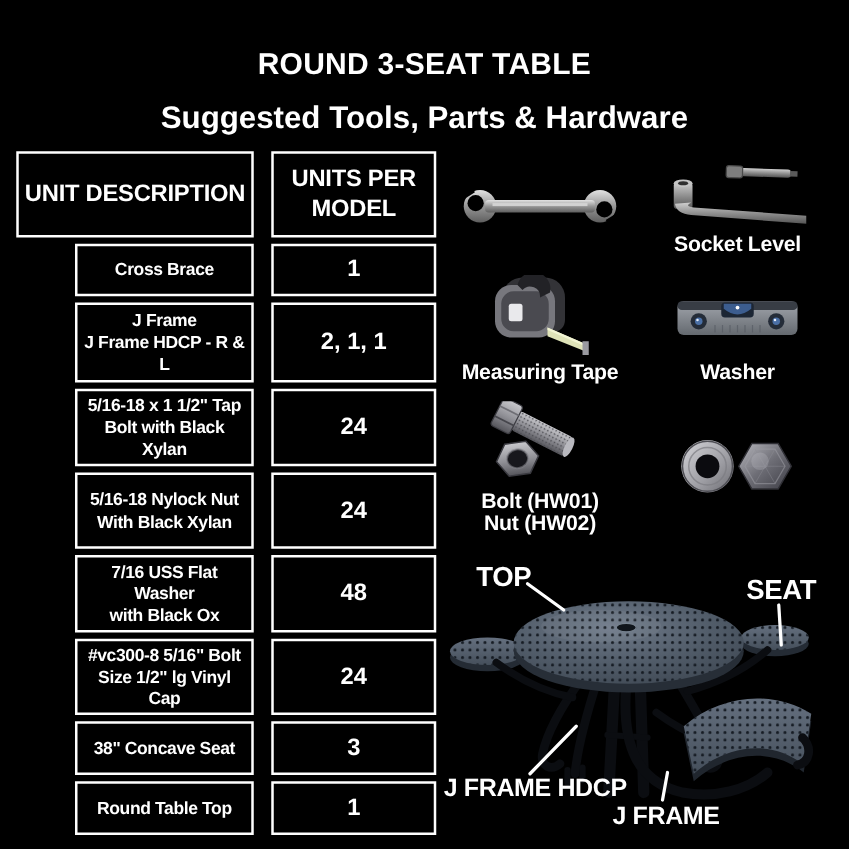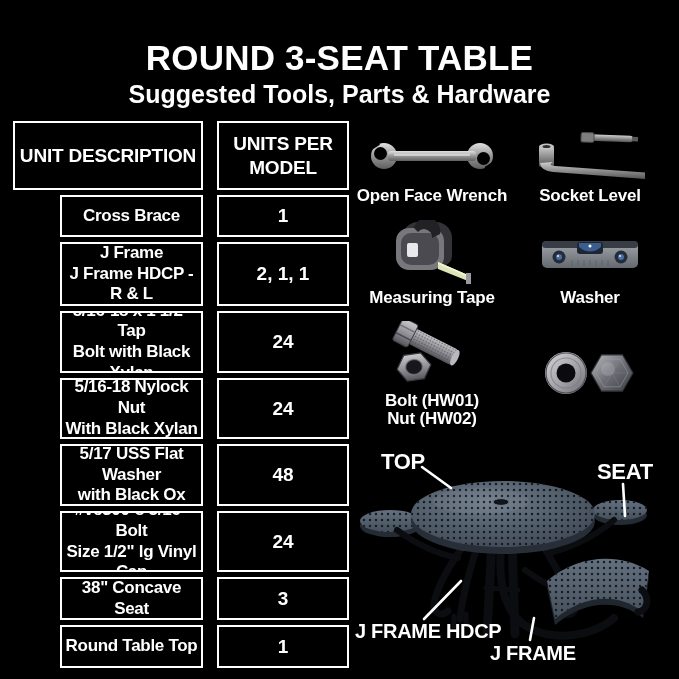--- a/index.html
+++ b/index.html
@@ -1,32 +1,32 @@
 <!DOCTYPE html>
 <html><head>
 <meta charset="utf-8">
 <style>
   html,body{margin:0;padding:0;background:#000;}
   .page{position:relative;width:679px;height:679px;background:#000;overflow:hidden;
         font-family:"Liberation Sans",sans-serif;color:#fff;}
   .title{position:absolute;top:38px;left:0;width:100%;text-align:center;
-         font-size:35px;font-weight:800;letter-spacing:0.2px;}
+         font-size:24px;font-weight:800;letter-spacing:0.2px;}
   .subtitle{position:absolute;top:80px;left:0;width:100%;text-align:center;
          font-size:25px;font-weight:800;}
 
   
   .parts-table{position:absolute;left:13px;top:121px;display:grid;
          grid-template-columns:190px 132px;
          grid-template-rows:69px 42px 64px 62px 61px 62px 61px 43px 43px;
          gap:5px 14px;}
   .cell{box-sizing:border-box;border:2px solid #fff;background:#000;
         display:flex;align-items:center;justify-content:center;
         text-align:center;font-weight:800;white-space:pre-line;
         line-height:1.22;padding:1px 2px;overflow:hidden;}
-  .cell.desc{font-size:17px;letter-spacing:-0.3px;margin-left:47px;}
+  .cell.desc{font-size:14px;letter-spacing:-0.3px;margin-left:47px;}
   .cell.units{font-size:19px;}
   .cell.head{font-size:19px;letter-spacing:-0.2px;line-height:1.25;}
 
   
   .tool{position:absolute;display:flex;flex-direction:column;align-items:center;}
   .tool-icon-wrap{flex:1;display:flex;align-items:center;justify-content:center;width:100%;}
   .tool-label{font-size:17px;font-weight:800;text-align:center;
         white-space:pre-line;line-height:1.1;letter-spacing:-0.2px;}
 
   
@@ -58,21 +58,21 @@
     <div class="cell units">2, 1, 1</div>
 
     <div class="cell desc">5/16-18 x 1 1/2" Tap
 Bolt with Black Xylan</div>
     <div class="cell units">24</div>
 
     <div class="cell desc">5/16-18 Nylock Nut
 With Black Xylan</div>
     <div class="cell units">24</div>
 
-    <div class="cell desc">5/17 USS Flat Washer
+    <div class="cell desc">7/16 USS Flat Washer
 with Black Ox</div>
     <div class="cell units">48</div>
 
     <div class="cell desc">#vc300-8 5/16" Bolt
 Size 1/2" lg Vinyl Cap</div>
     <div class="cell units">24</div>
 
     <div class="cell desc">38" Concave Seat</div>
     <div class="cell units">3</div>
 
@@ -93,21 +93,20 @@
         <circle cx="18" cy="23" r="13" fill="url(#wg)"></circle>
         <circle cx="114" cy="23" r="13" fill="url(#wg)"></circle>
         <rect x="22" y="18" width="88" height="10" rx="3" fill="url(#wg)"></rect>
         <rect x="28" y="20.5" width="76" height="2.4" fill="#d8d8d8" opacity=".85"></rect>
         <circle cx="14.5" cy="20.5" r="6.5" fill="#000"></circle>
         <rect x="-4" y="6" width="16" height="11" fill="#000" transform="rotate(-32 4 11)"></rect>
         <circle cx="117.5" cy="25.5" r="6.5" fill="#000"></circle>
         <rect x="120" y="29" width="16" height="11" fill="#000" transform="rotate(-32 128 34)"></rect>
       </svg>
     </div>
-    <div class="tool-label">Open Face Wrench</div>
   </div>
 
   <div class="tool" style="left:514px;top:124px;width:152px;height:82px;">
     <div class="tool-icon-wrap">
       <svg width="118" height="54" viewBox="0 0 118 54">
         <defs>
           <linearGradient id="sg" x1="0" y1="0" x2="0" y2="1">
             <stop offset="0" stop-color="#cfcfcf"></stop>
               <stop offset=".55" stop-color="#8a8a8a"></stop>
               <stop offset="1" stop-color="#555"></stop>

